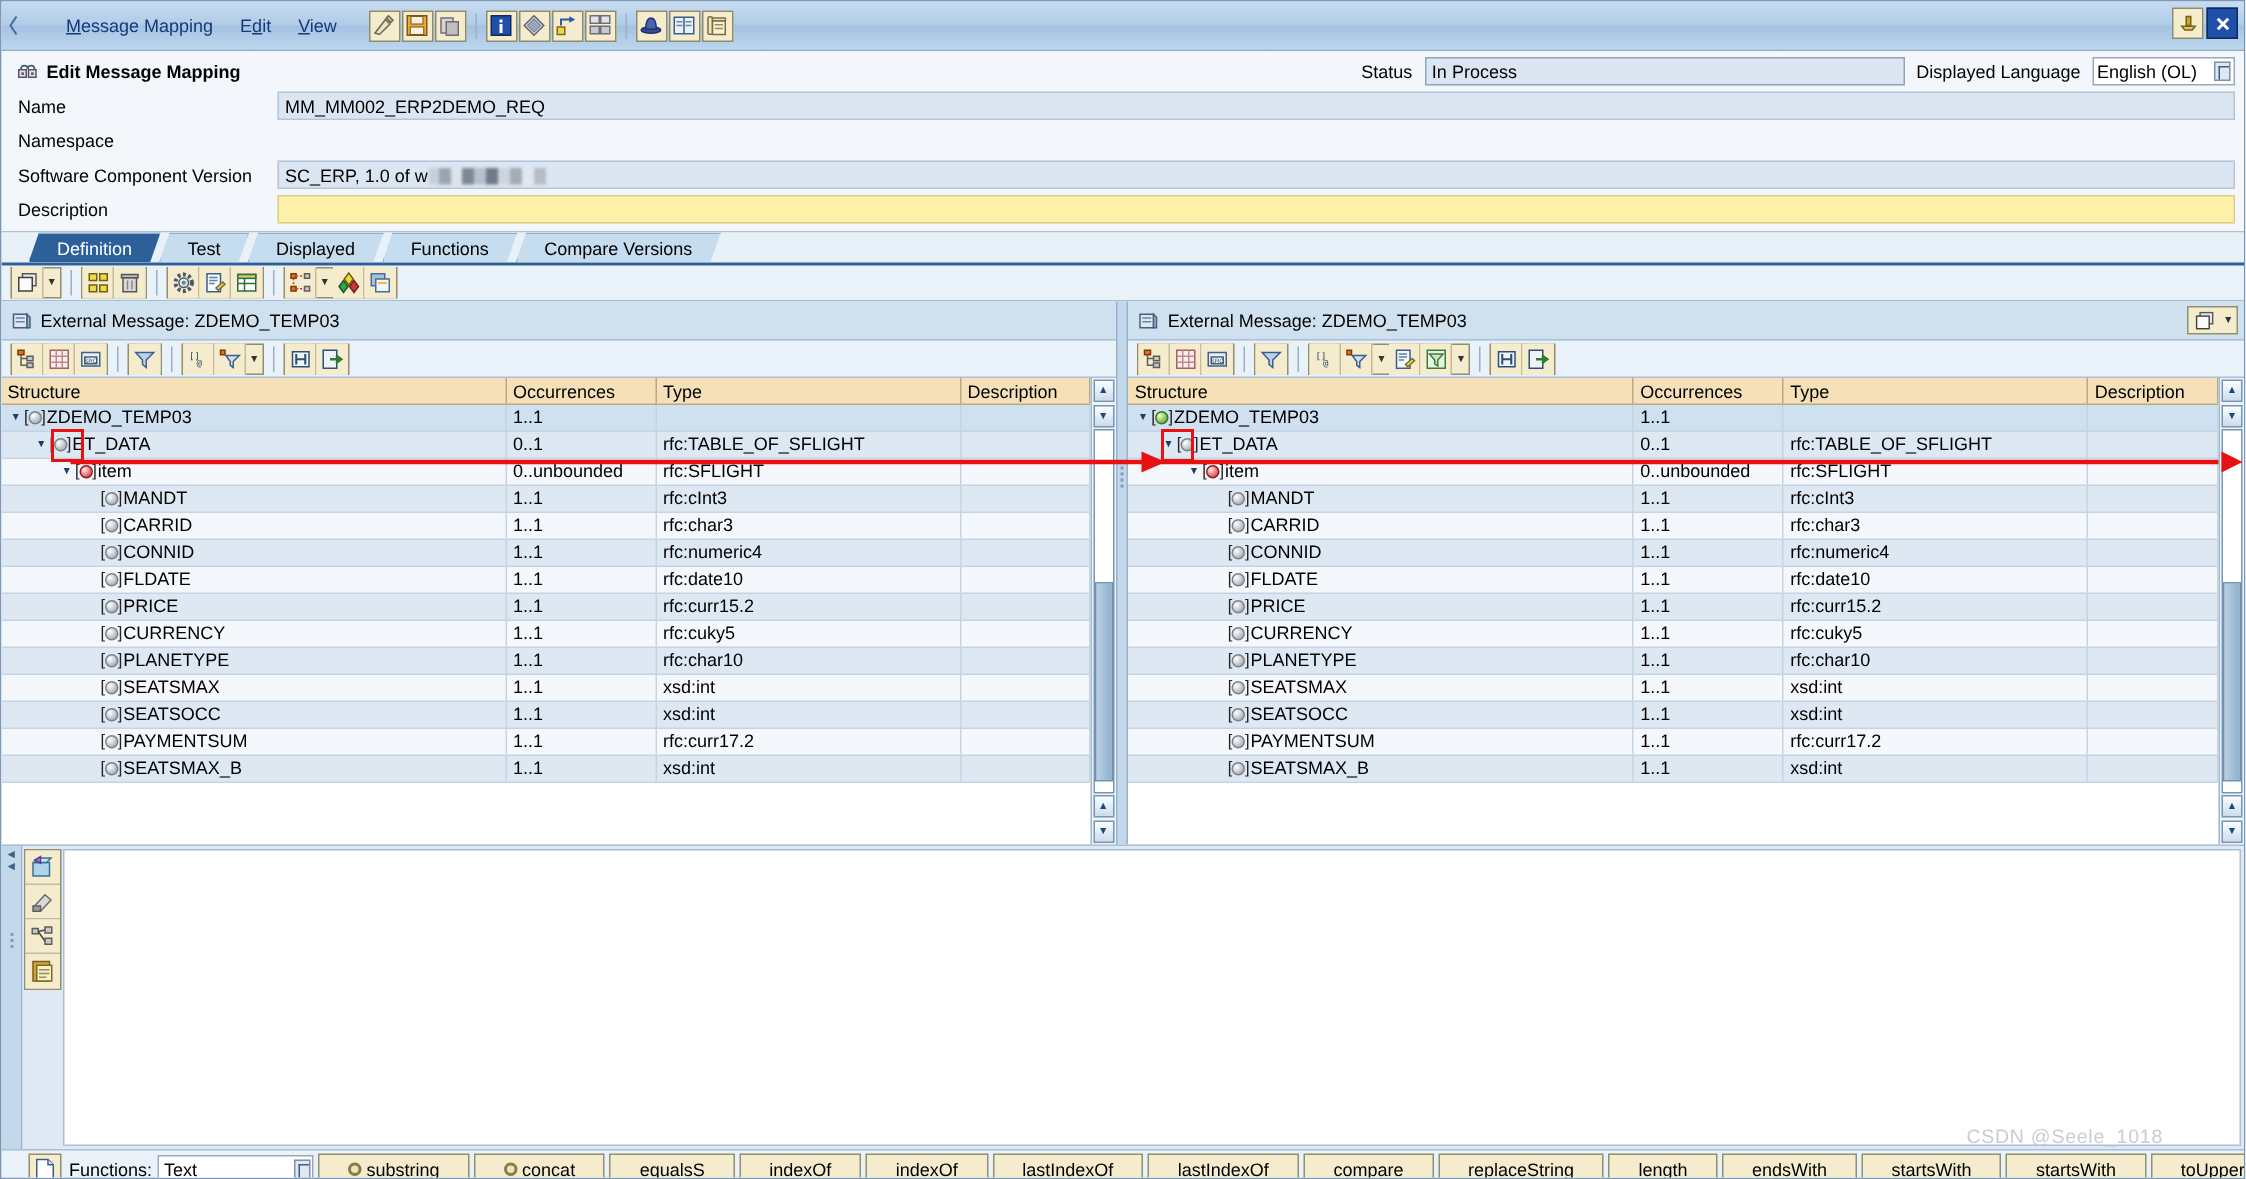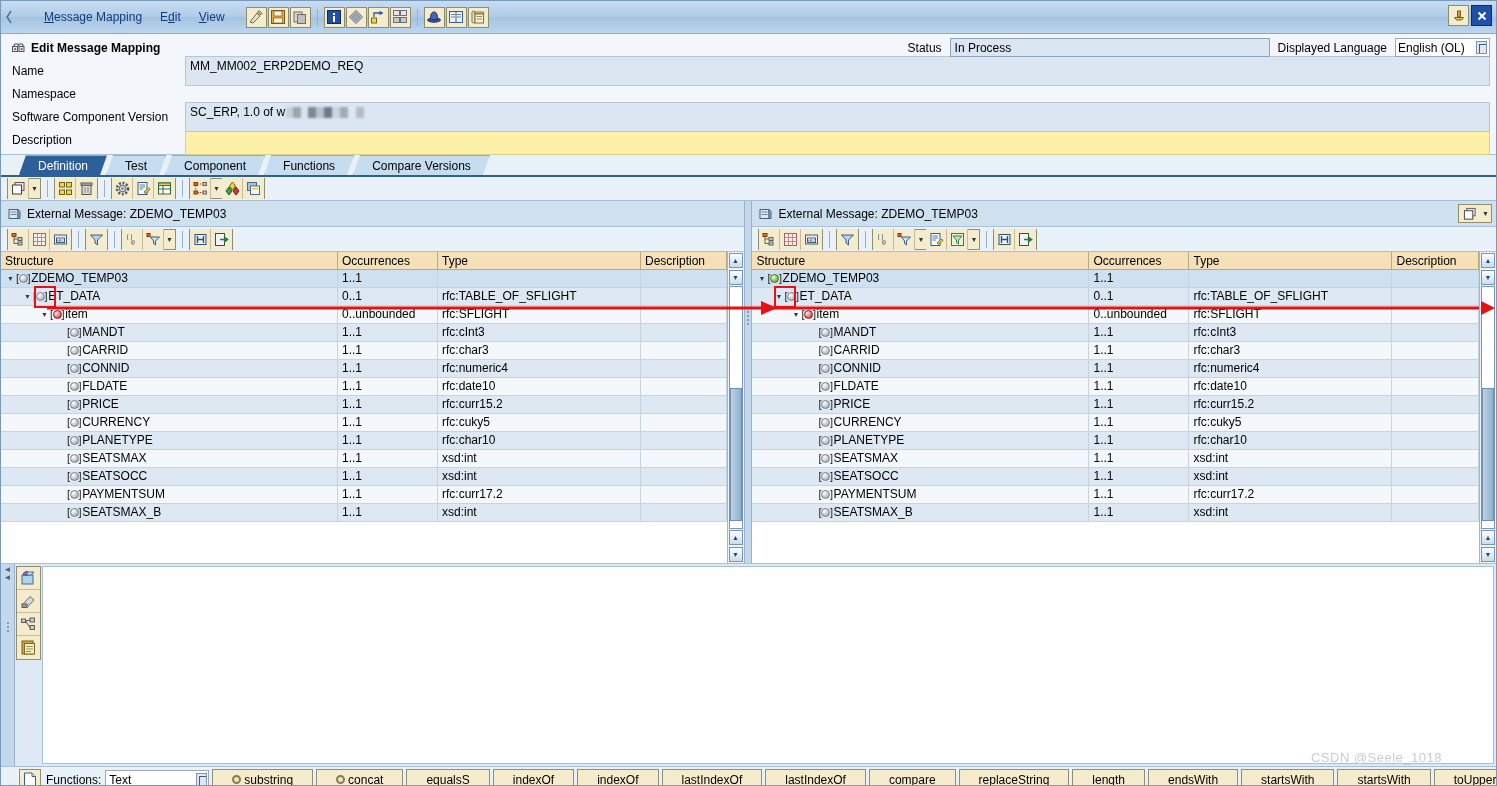--- a/index.html
+++ b/index.html
@@ -78,21 +78,21 @@
   }
   .hdr-label {
     width: 178px;
     padding-left: 5px;
     font-size: 12px;
     color: #000;
     flex: 0 0 178px;
   }
   .hdr-field {
     flex: 1;
-    height: 30px;
+    height: 19px;
     background: #dbe6f2;
     border: 1px solid #b6c6d8;
     padding: 1px 4px;
     font-size: 12px;
     line-height: 16px;
     overflow: hidden;
     white-space: nowrap;
   }
   .hdr-field.yellow { background: #fdf0a8; border-color: #d8cf8f; }
   .hdr-field.redacted { position: relative; }
@@ -639,21 +639,21 @@
       <div class="lang-field">
         <span>English (OL)</span>
         <span class="f4"></span>
       </div>
     </div>
   </div>
 
   <div class="tabstrip">
     <div class="tab active">Definition</div>
     <div class="tab">Test</div>
-    <div class="tab">Component</div>
+    <div class="tab">Displayed</div>
     <div class="tab">Functions</div>
     <div class="tab">Compare Versions</div>
   </div>
 
   <div class="maintoolbar">
     <div class="tbtn-grp">
       <div class="tbtn">
         <svg width="15" height="15" viewBox="0 0 15 15">
           <rect x="4" y="1.5" width="9" height="8" fill="#e8e8e8" stroke="#585858"></rect>
           <rect x="1.5" y="4" width="9" height="9" fill="#fbfbfb" stroke="#404040"></rect>

